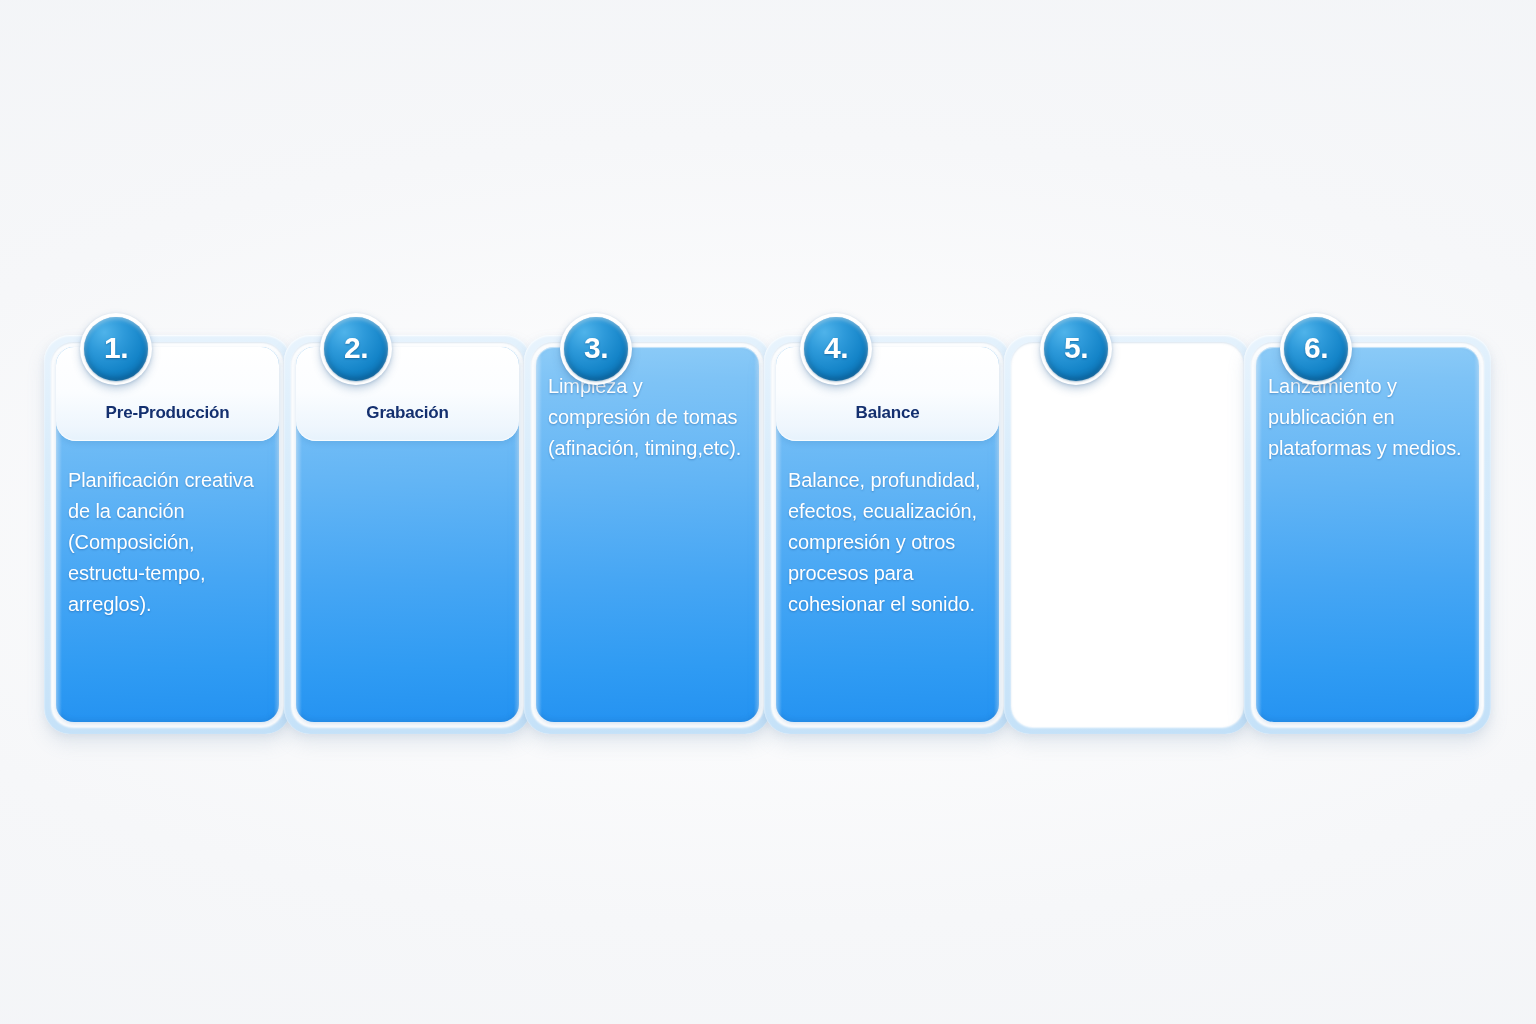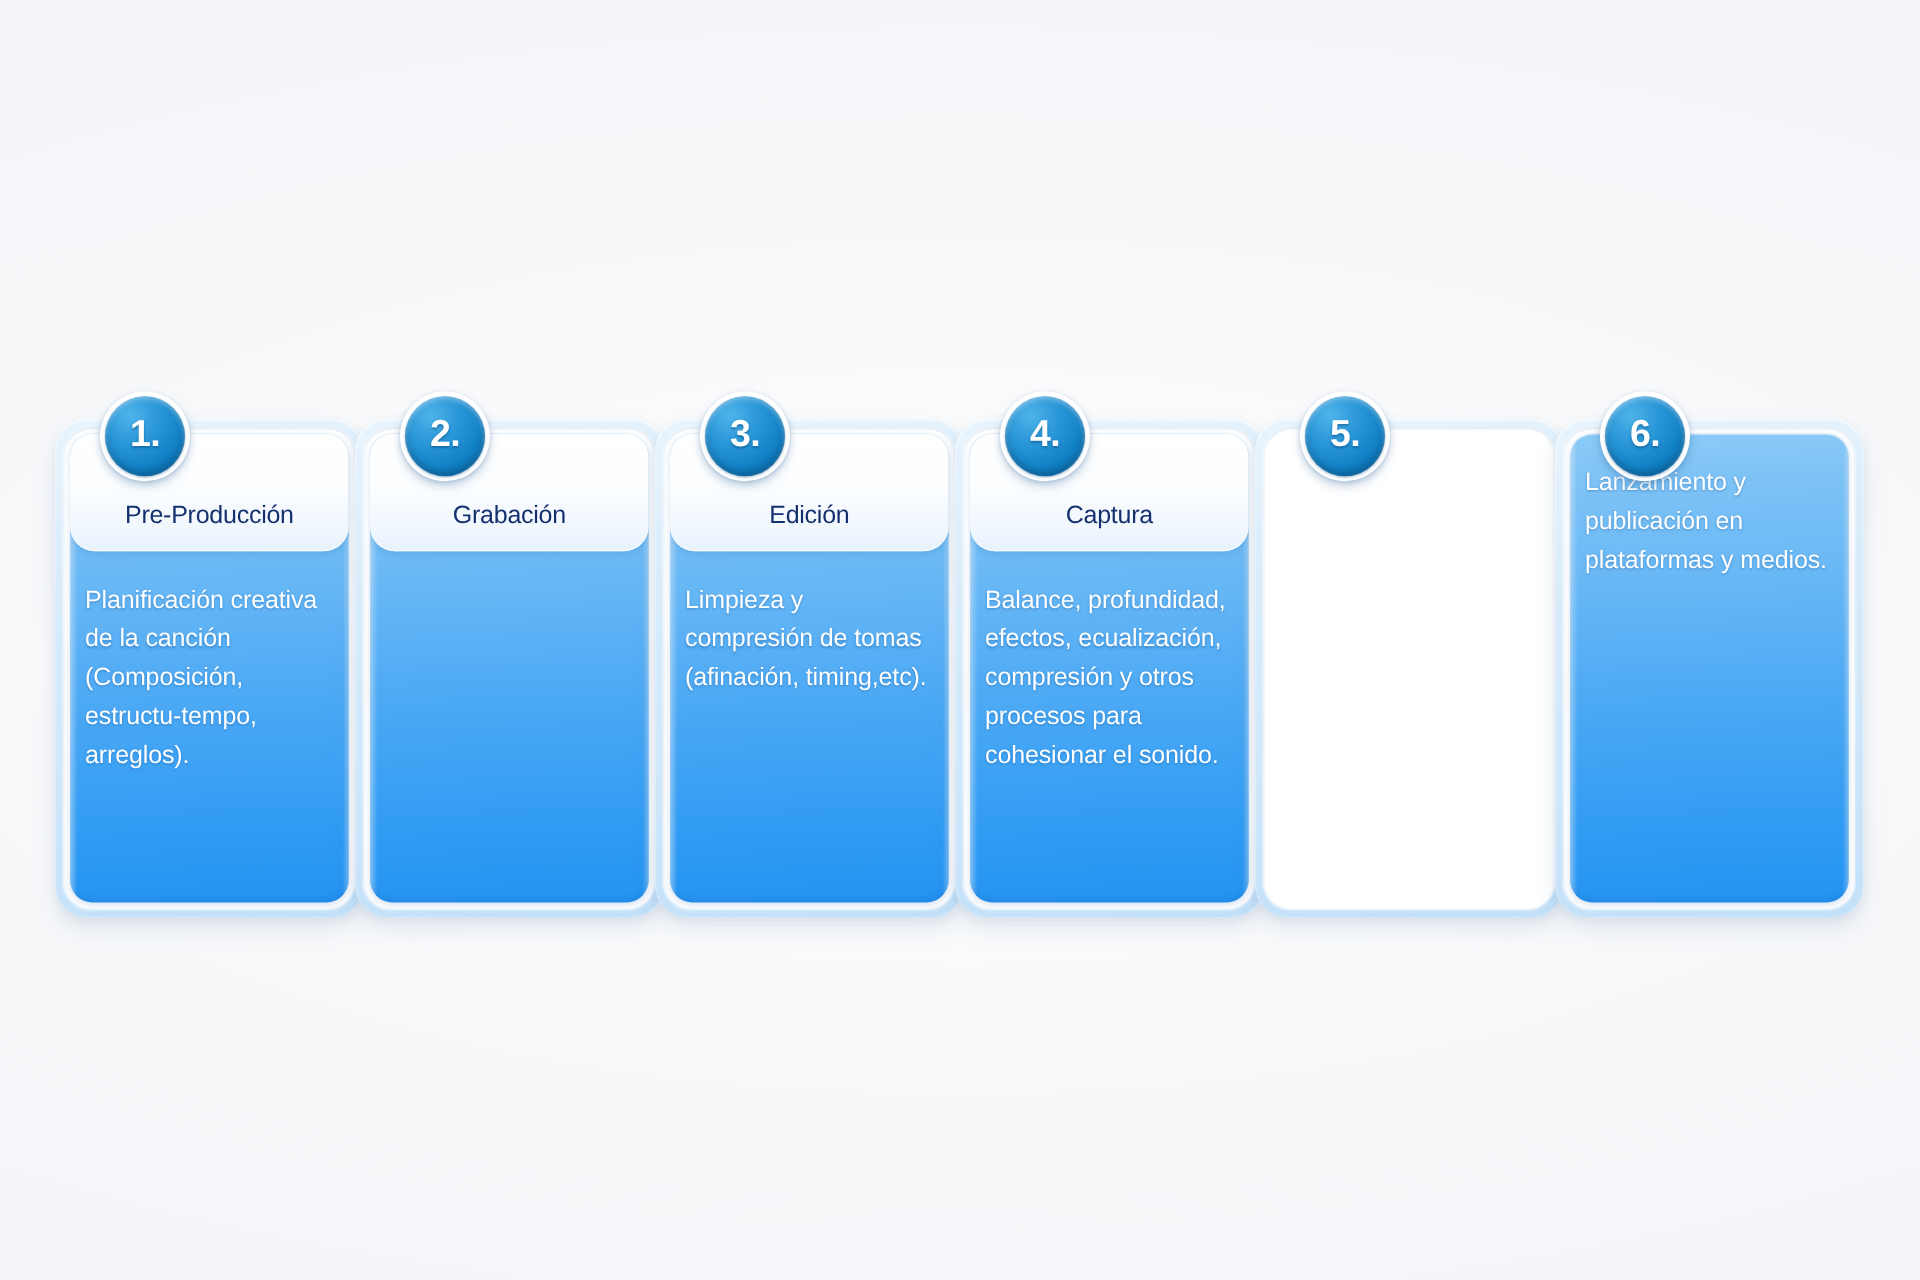--- a/index.html
+++ b/index.html
@@ -123,22 +123,22 @@
       0 3px 5px rgba(40,110,170,0.15),
       inset 0 -1px 1px rgba(255,255,255,0.8);
     display: flex;
     align-items: flex-end;
     justify-content: center;
     padding-bottom: 18px;
     box-sizing: border-box;
   }
 
   .card-title {
-    font-size: 20px;
-    font-weight: normal;
+    font-size: 17px;
+    font-weight: bold;
     color: #14306f;
     letter-spacing: -0.2px;
     text-align: center;
     line-height: 1.1;
     white-space: nowrap;
   }
 
   
   .card-desc {
     position: relative;
@@ -232,38 +232,35 @@
         <div class="badge-inner">
           <span class="badge-number">2.</span>
         </div>
       </div>
     </div>
 
     <div class="step-card">
       <div class="card-frame"></div>
       <div class="card-ring"></div>
       <div class="card-body">
+        <div class="card-desc">Limpieza y compresión de tomas (afinación, timing,etc).</div>
+      </div>
+      <div class="card-badge">
+        <div class="badge-inner">
+          <span class="badge-number">3.</span>
+        </div>
+      </div>
+    </div>
+
+    <div class="step-card">
+      <div class="card-frame"></div>
+      <div class="card-ring"></div>
+      <div class="card-body">
         <div class="card-header">
-          <div class="card-title">Edición</div>
-        </div>
-        <div class="card-desc">Limpieza y compresión de tomas (afinación, timing,etc).</div>
-      </div>
-      <div class="card-badge">
-        <div class="badge-inner">
-          <span class="badge-number">3.</span>
-        </div>
-      </div>
-    </div>
-
-    <div class="step-card">
-      <div class="card-frame"></div>
-      <div class="card-ring"></div>
-      <div class="card-body">
-        <div class="card-header">
-          <div class="card-title">Captura</div>
+          <div class="card-title">Balance</div>
         </div>
         <div class="card-desc">Balance, profundidad, efectos, ecualización, compresión y otros procesos para cohesionar el sonido.</div>
       </div>
       <div class="card-badge">
         <div class="badge-inner">
           <span class="badge-number">4.</span>
         </div>
       </div>
     </div>
 

